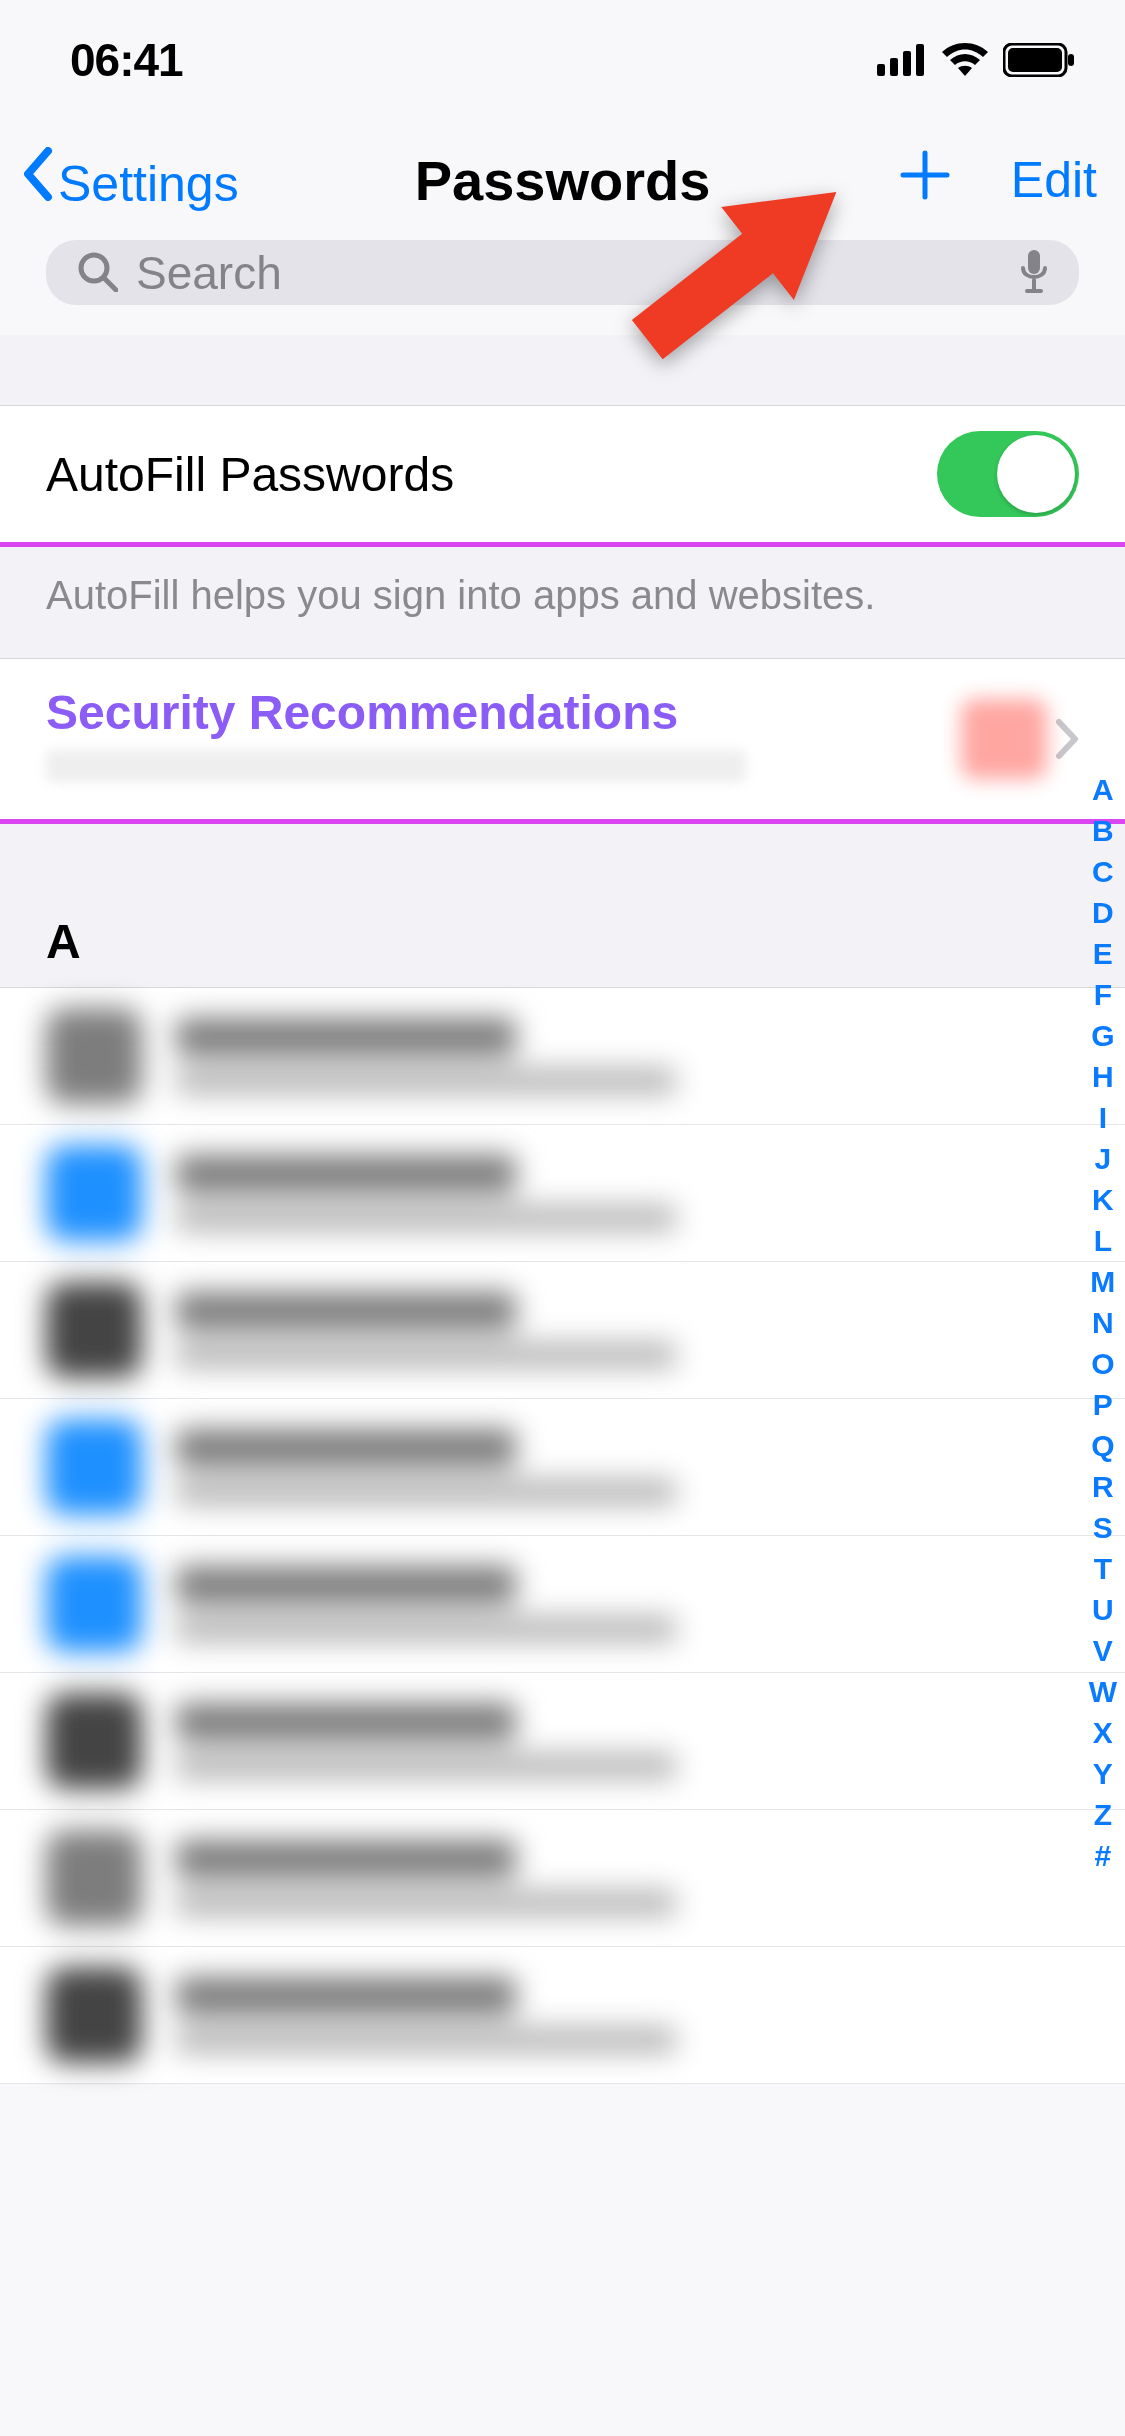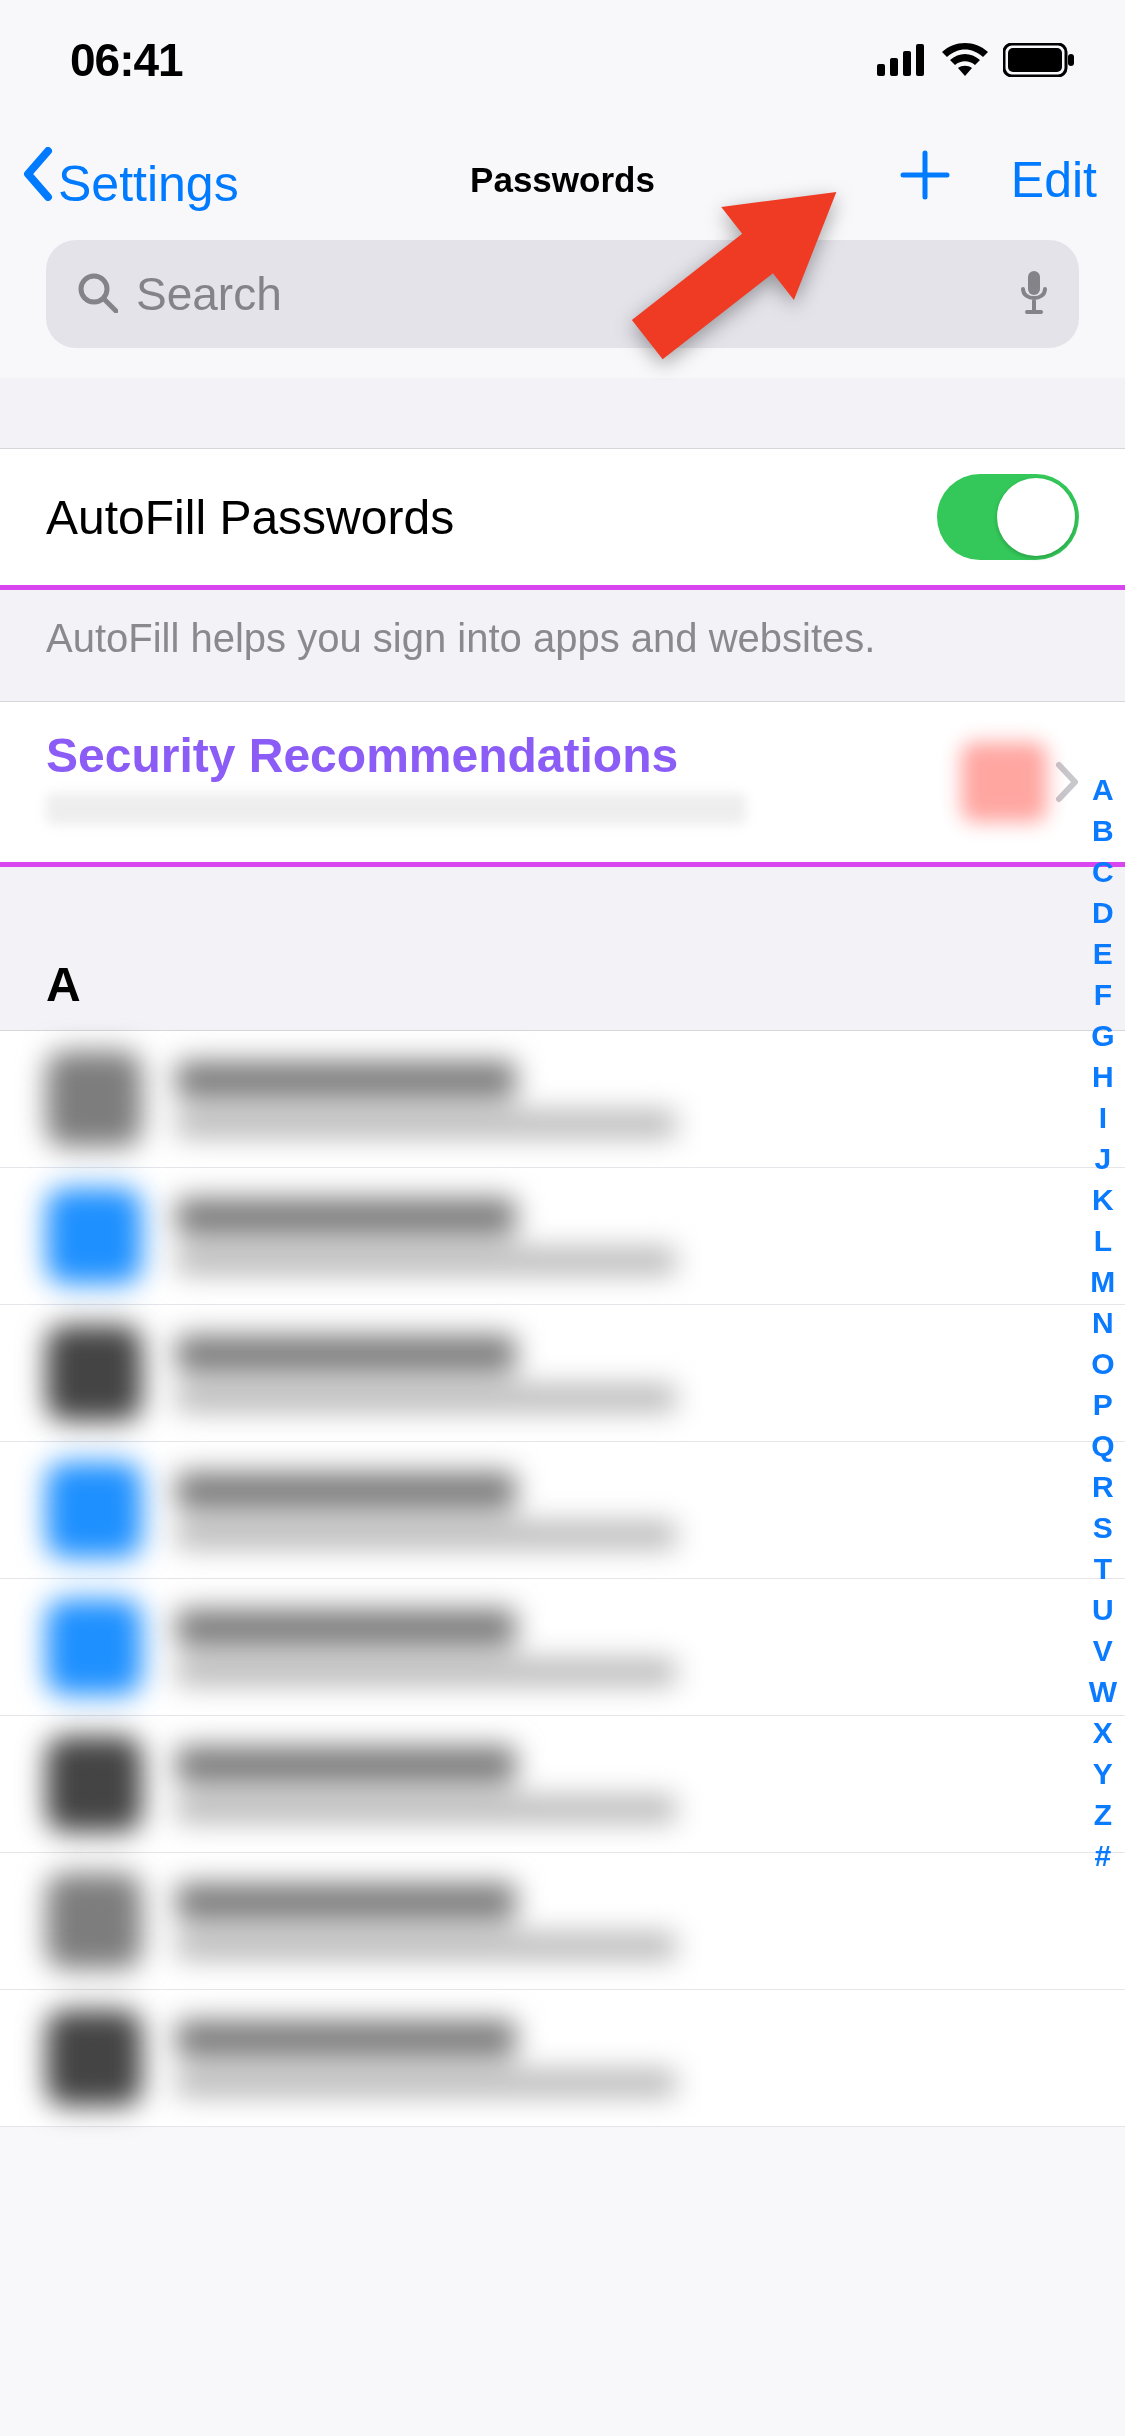--- a/index.html
+++ b/index.html
@@ -7,26 +7,26 @@
   .screen { width:1125px; height:2436px; position:relative; background:#f8f8fa; }
   
   .status-bar { height:120px; display:flex; align-items:center; justify-content:space-between; padding:0 50px 0 70px; }
   .status-time { font-size:46px; font-weight:600; color:#000; letter-spacing:-1px;}
   .status-right { display:flex; align-items:center; gap:14px; }
   .status-right svg { display:block; }
   
   .nav { height:120px; display:flex; align-items:center; justify-content:space-between; padding:0 28px 0 20px; }
   .nav-left { display:flex; align-items:flex-end; font-size:50px; color:#007aff; font-weight:400;}
   .nav-left .chev { margin-right:4px; }
-  .nav-title { position:absolute; left:0; right:0; text-align:center; font-size:35px; font-weight:600; color:#000; pointer-events:none;}
+  .nav-title { position:absolute; left:0; right:0; text-align:center; font-size:56px; font-weight:600; color:#000; pointer-events:none;}
   .nav-right { display:flex; align-items:center; gap:60px; color:#007aff; font-size:50px;}
   .nav-plus { font-size:58px; font-weight:300;}
   
   .search-wrap { padding:0 46px 30px 46px; }
-  .search-field { background:#e4e3ea; border-radius:30px; height:108px; display:flex; align-items:center; padding:16px 30px; gap:18px; }
+  .search-field { background:#e4e3ea; border-radius:30px; height:65px; display:flex; align-items:center; padding:16px 30px; gap:18px; }
   .search-field .mag { flex:0 0 auto; }
   .search-text { flex:1; font-size:46px; color:#838388; }
   .mic { flex:0 0 auto; }
   
   .section { background:#fff; border-top:1px solid #d6d6da; border-bottom:5px solid #d946ef;}
   .spacer { height:70px; background:#f2f2f7;}
   .row { display:flex; align-items:center; padding:0 46px; min-height:136px; justify-content:space-between;}
   .row-label { font-size:48px; color:#000; }
   
   .toggle { width:142px; height:86px; border-radius:43px; background:#34c759; position:relative;}

